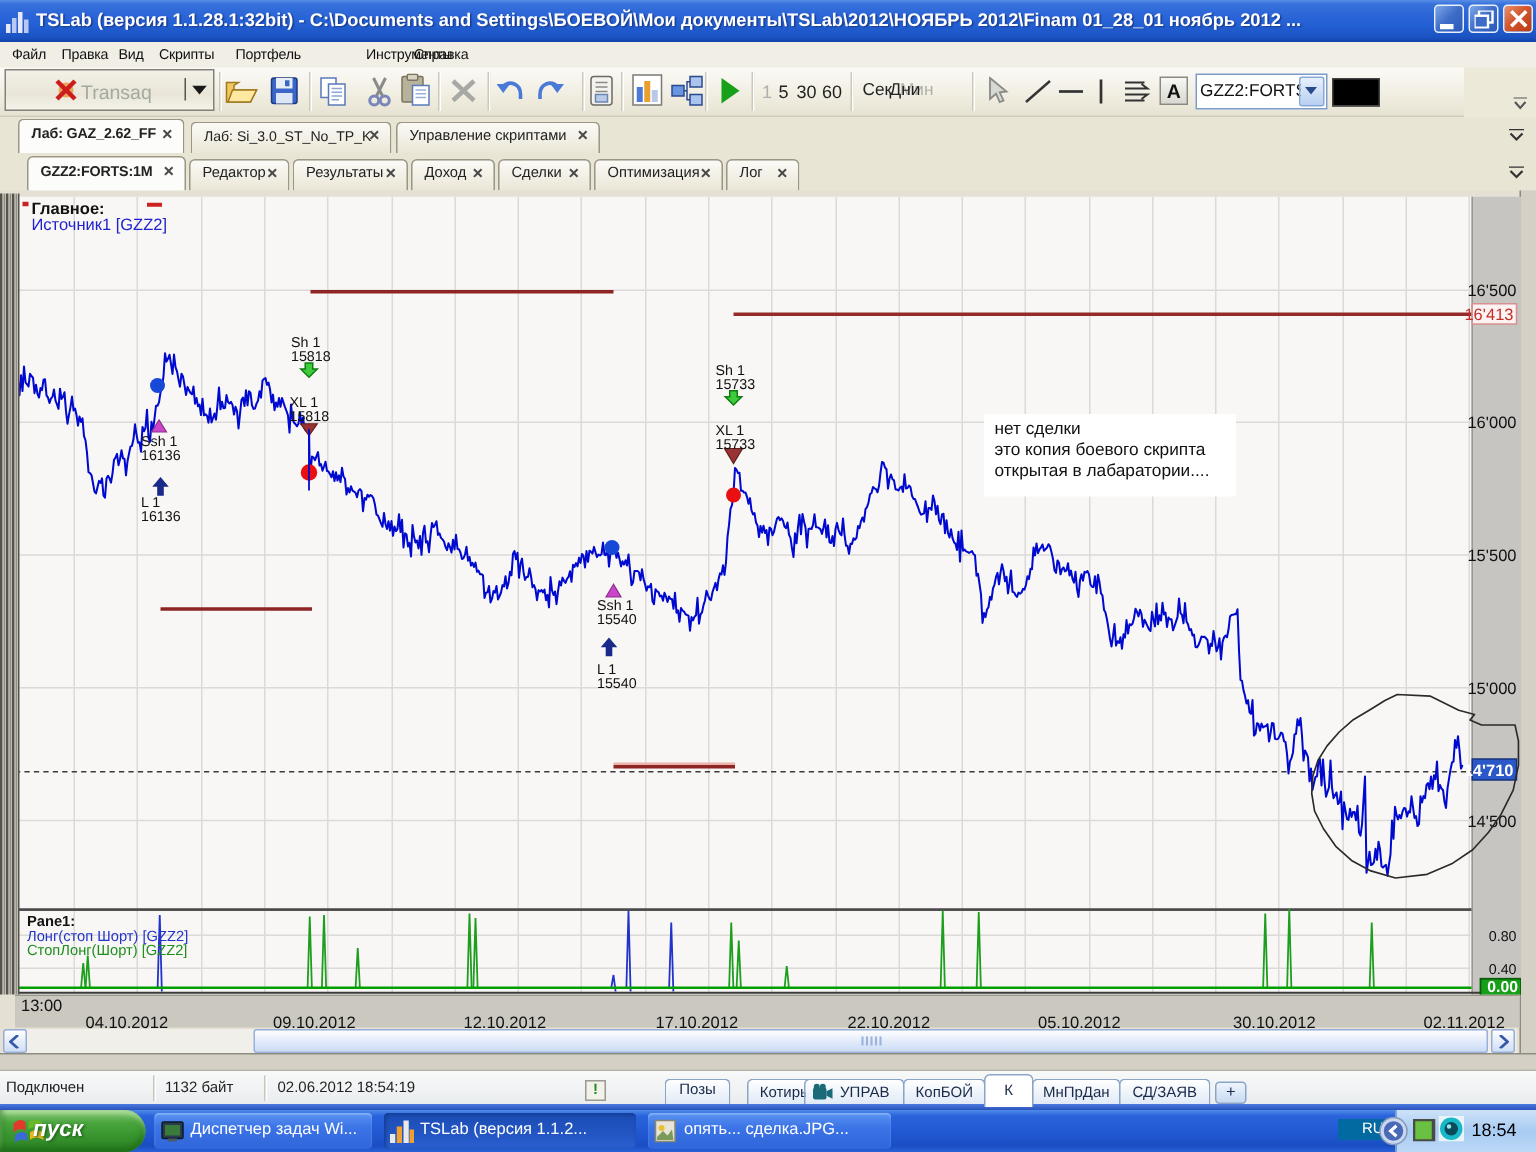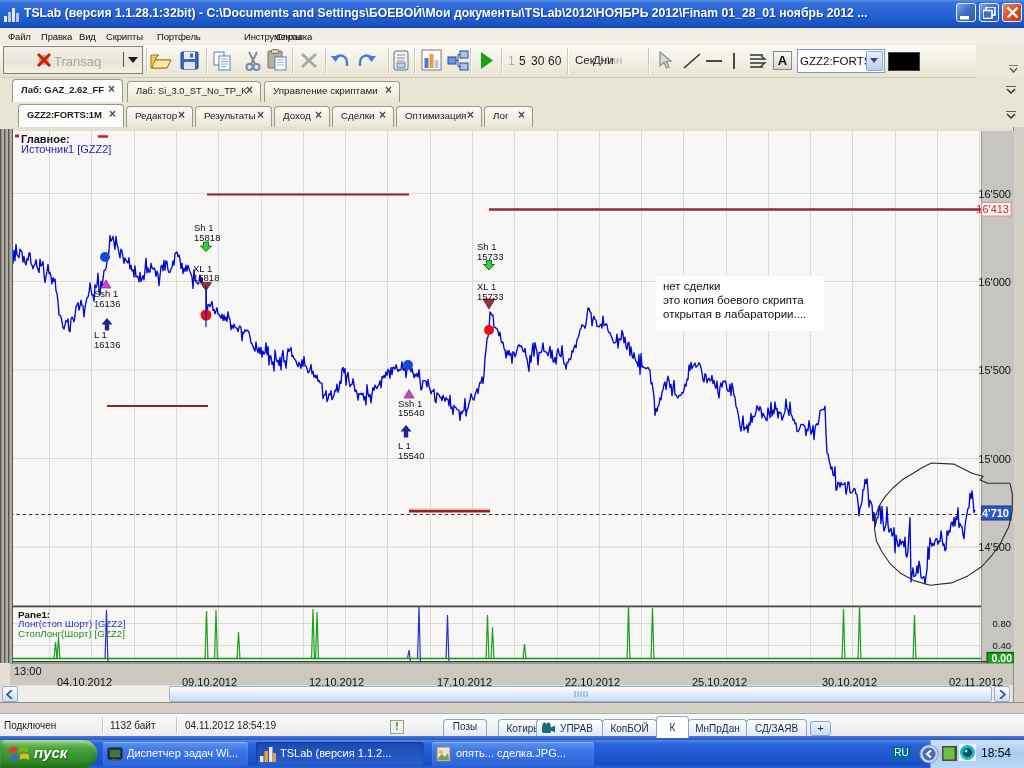--- a/index.html
+++ b/index.html
@@ -241,21 +241,21 @@
 <div class="abs" id="chartbg"></div>
 <div class="abs" id="leftstrip"></div>
 <div class="abs" id="rightborder"></div>
 <div class="abs" id="timeaxis">
 <div id="t1300" style="left:4px;">13:00</div>
 <div style="left:47px;">04.10.2012</div>
 <div style="left:172px;">09.10.2012</div>
 <div style="left:299px;">12.10.2012</div>
 <div style="left:427px;">17.10.2012</div>
 <div style="left:555px;">22.10.2012</div>
-<div style="left:682px;">25.10.2012</div>
+<div style="left:682px;">05.10.2012</div>
 <div style="left:812px;">30.10.2012</div>
 <div style="left:939px;">02.11.2012</div>
 </div>
 <div class="abs" id="bottomborder"></div>
 <svg class="abs" id="chartsvg" style="left:10px;top:131px;" width="1004" height="532">
 <rect x="0" y="0" width="971" height="532" fill="#f8f7f5"></rect>
 <rect x="971" y="0" width="33" height="532" fill="#c6c5c2"></rect>
 <line x1="971.5" y1="0" x2="971.5" y2="532" stroke="#9a9892" stroke-width="1"></line>
 <line x1="39.5" y1="0" x2="39.5" y2="531" stroke="#dcdad7" stroke-width="1"></line>
 <line x1="81.5" y1="0" x2="81.5" y2="531" stroke="#dcdad7" stroke-width="1"></line>
@@ -385,21 +385,21 @@
     <div class="abs" style="left:167px;top:0px;width:823px;height:16px;background:linear-gradient(180deg,#fefeff 0%,#e4ecfa 50%,#cadcf6 100%);border:1px solid #98b0dc;border-radius:2px;box-sizing:border-box;"></div>
     <svg class="abs" style="left:572px;top:4px;" width="16" height="8">
       <path d="M1,1 v6 M4,1 v6 M7,1 v6 M10,1 v6 M13,1 v6" stroke="#9ab2dc" stroke-width="1.4"></path>
     </svg>
   </div>
 <div class="abs" id="statusbar">
 <span class="abs" style="left:4px;top:6px;">Подключен</span>
 <span class="sdiv" style="left:102px;"></span>
 <span class="abs" style="left:110px;top:6px;">1132 байт</span>
 <span class="sdiv" style="left:176px;"></span>
-<span class="abs" style="left:185px;top:6px;">04.11.2012 18:54:19</span>
+<span class="abs" style="left:185px;top:6px;">02.06.2012 18:54:19</span>
     <div class="abs" style="left:390px;top:6px;width:14px;height:14px;background:#f2f1ea;border:1px solid #9a9a90;box-sizing:border-box;color:#1e8e1e;font-size:10px;font-weight:bold;text-align:center;line-height:12px;">!</div>
     <div class="btab" style="left:443px;width:44px;padding-top:1px;">Позы</div>
     <div class="btab" style="left:486px;width:51px;padding-top:3px;margin-left:12px;">Котиры</div>
     <div class="btab" style="left:536px;width:67px;padding-top:3px;padding-left:14px;"><svg style="position:absolute;left:4px;top:2px;" width="15" height="13">
         <rect x="1" y="3" width="9" height="8" rx="1.5" fill="#1a6a7a"></rect>
         <path d="M10,5.5 L14,3.5 L14,10.5 L10,8.5 Z" fill="#1a6a7a"></path>
         <circle cx="3.5" cy="2.5" r="2" fill="#1a6a7a"></circle>
         <circle cx="7.5" cy="2.5" r="2" fill="#1a6a7a"></circle>
       </svg>УПРАВ</div>
     <div class="btab" style="left:602px;width:55px;padding-top:3px;">КопБОЙ</div>
@@ -410,21 +410,21 @@
   </div>
 <div class="abs" id="bluestrip"></div>
 <div class="abs" id="taskbar"></div>
 <div class="abs" id="startbtn">
     <svg style="position:absolute;left:8px;top:5px;" width="22" height="18">
       <path d="M1,4 C4,1 7,1 9,3 L9,9 C7,7 4,7 1,10 Z" fill="#e23a2a"></path>
       <path d="M11,3 C13,1 17,1 20,3 L20,8 C17,6 13,6 11,8 Z" fill="#6ab82a"></path>
       <path d="M2,12 C5,9 8,9 10,11 L10,16 C8,14 5,14 2,17 Z" fill="#3a6ad8"></path>
       <path d="M12,10 C14,8 18,8 21,10 L21,15 C18,13 14,13 12,15 Z" fill="#e8b820"></path>
     </svg>
-    <span style="position:absolute;left:34px;top:4px;text-align:right;">пуск</span>
+    <span style="position:absolute;left:22px;top:4px;text-align:right;">пуск</span>
   </div>
 <div class="abs" id="tray"></div>
 <div class="taskbtn" style="left:103px;width:145px;">
     <svg style="position:absolute;left:4px;top:4px;" width="16" height="16">
       <rect x="1" y="2" width="14" height="11" rx="1" fill="#2a3a4a" stroke="#0a1a2a"></rect>
       <rect x="3" y="4" width="10" height="7" fill="#3a7a3a"></rect>
       <rect x="5" y="13" width="6" height="2" fill="#4a5a6a"></rect>
     </svg>
     <span style="position:absolute;left:24px;top:5px;">Диспетчер задач Wi...</span>
   </div>
@@ -438,21 +438,21 @@
     <span style="position:absolute;left:24px;top:5px;">TSLab (версия 1.1.2...</span>
   </div>
 <div class="taskbtn" style="left:432px;width:162px;">
     <svg style="position:absolute;left:4px;top:4px;" width="16" height="16">
       <rect x="1" y="1" width="13" height="14" fill="#e8e4d8" stroke="#8a8670"></rect>
       <circle cx="5" cy="6" r="2" fill="#e8c030"></circle>
       <path d="M2,12 L6,8 L9,11 L12,7 L13,14 L2,14 Z" fill="#7a9a5a"></path>
     </svg>
     <span style="position:absolute;left:24px;top:5px;">опять... сделка.JPG...</span>
   </div>
-<div class="abs" style="left:892px;top:746px;width:19px;height:14px;background:#0369a1;color:#fff;font-size:10px;text-align:center;line-height:14px;">RU</div>
+<div class="abs" style="left:892px;top:746px;width:19px;height:14px;background:#0369a1;color:#fff;font-size:10px;line-height:14px;padding-left:16px;">RU</div>
 <svg class="abs" style="left:919px;top:744px;z-index:4;" width="20" height="20">
     <circle cx="10" cy="10" r="9" fill="#c8d8f0" stroke="#8898b8"></circle>
     <circle cx="10" cy="10" r="6.5" fill="#4a6ab8"></circle>
     <path d="M12,6.5 L8,10 L12,13.5" stroke="#fff" stroke-width="2" fill="none"></path>
   </svg>
 <svg class="abs" style="left:942px;top:746px;z-index:4;" width="15" height="15">
     <rect x="0" y="0" width="15" height="15" fill="#4a4a46"></rect>
     <rect x="1.5" y="1.5" width="11" height="12" fill="#6ac040"></rect>
   </svg>
 <svg class="abs" style="left:959px;top:744px;z-index:4;" width="17" height="17">

